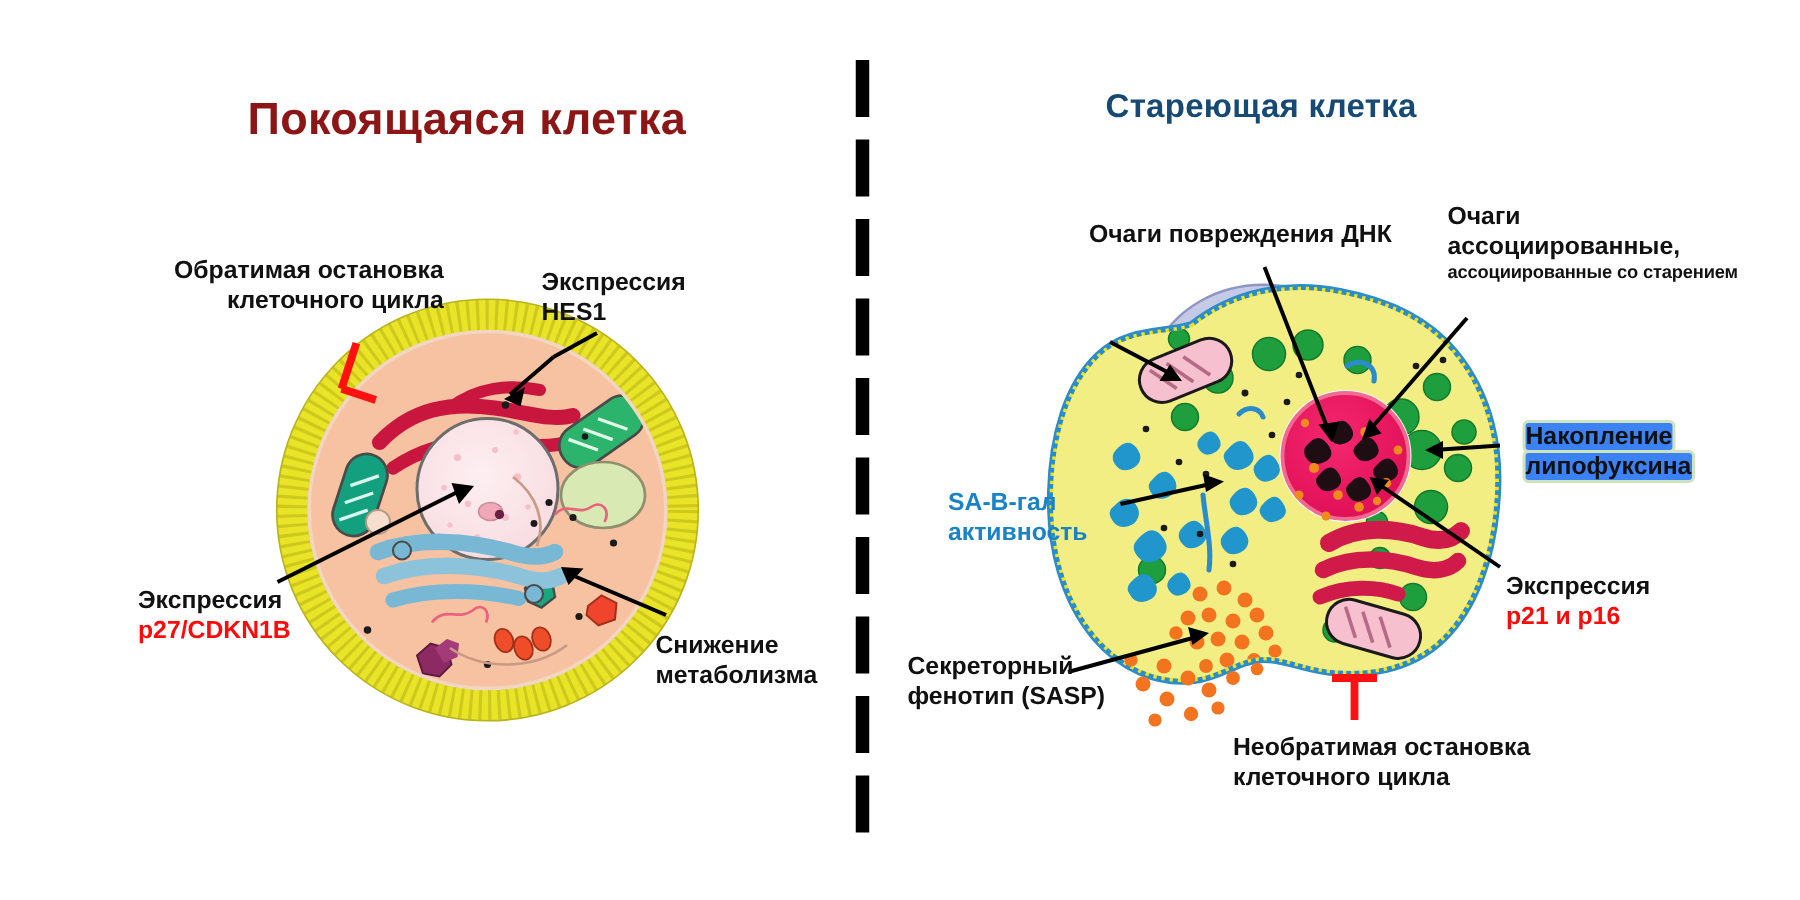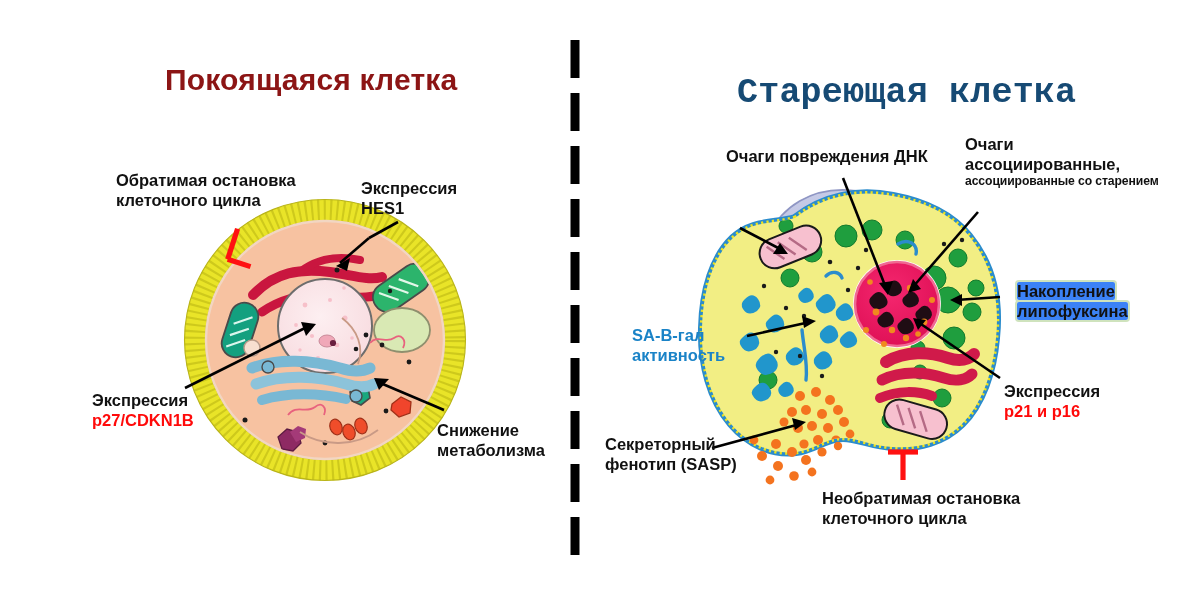--- a/index.html
+++ b/index.html
@@ -4,21 +4,21 @@
 <style>
   html,body{margin:0;padding:0;}
   body{
     width:1200px;height:600px;background:#ffffff;overflow:hidden;
     font-family:"Liberation Sans","DejaVu Sans",sans-serif;
     position:relative;
   }
   #stage{position:absolute;left:0;top:0;width:1056px;height:600px;}
   .ttl{position:absolute;font-weight:bold;white-space:nowrap;}
   #title-left{left:165px;top:63px;font-size:30px;color:#8c1515;letter-spacing:.2px;}
-  #title-right{left:737px;top:73px;font-size:35px;color:#164a74;letter-spacing:.2px;font-family:Liberation Mono, monospace;}
+  #title-right{left:737px;top:58px;font-size:22px;color:#164a74;letter-spacing:.2px;}
 
   .lbl{position:absolute;font-size:16.5px;line-height:1.22;color:#111111;font-weight:bold;white-space:nowrap;}
   .lbl .red{color:#ff0a0a;}
   .lbl .blue{color:#1a83c7;}
   .sub{font-size:12.2px;font-weight:bold;display:block;letter-spacing:-.1px;}
   .hl{background:#3b82f6;box-shadow:0 0 0 2px #cfe3bd;border-radius:2px;}
 
   svg{position:absolute;left:0;top:0;overflow:visible;}
   .ln{stroke:#000;stroke-width:2.6px;fill:none;}
   .tbar{stroke:#ff1111;stroke-width:5.2px;fill:none;stroke-linecap:butt;}
@@ -366,21 +366,21 @@
       <polygon points="816,321 804,328 802,316" fill="#000"></polygon>
 
       <path class="ln" d="M1000,378 L918,322"></path>
       <polygon points="913,318 926,320 918,330" fill="#000"></polygon>
 
       <path class="ln" d="M712,448 L800,424"></path>
       <polygon points="806,422 795,430 792,418" fill="#000"></polygon>
     </g>
   </svg>
 
-  <div class="lbl" style="left:116px;top:170px;">
+  <div class="lbl" style="left:116px;top:170px;text-align:right;">
     <span>Обратимая остановка</span><br>
     <span>клеточного цикла</span>
   </div>
 
   <div class="lbl" style="left:361px;top:178px;">
     <span>Экспрессия</span><br>
     <span>HES1</span>
   </div>
 
   <div class="lbl" style="left:92px;top:390px;">

